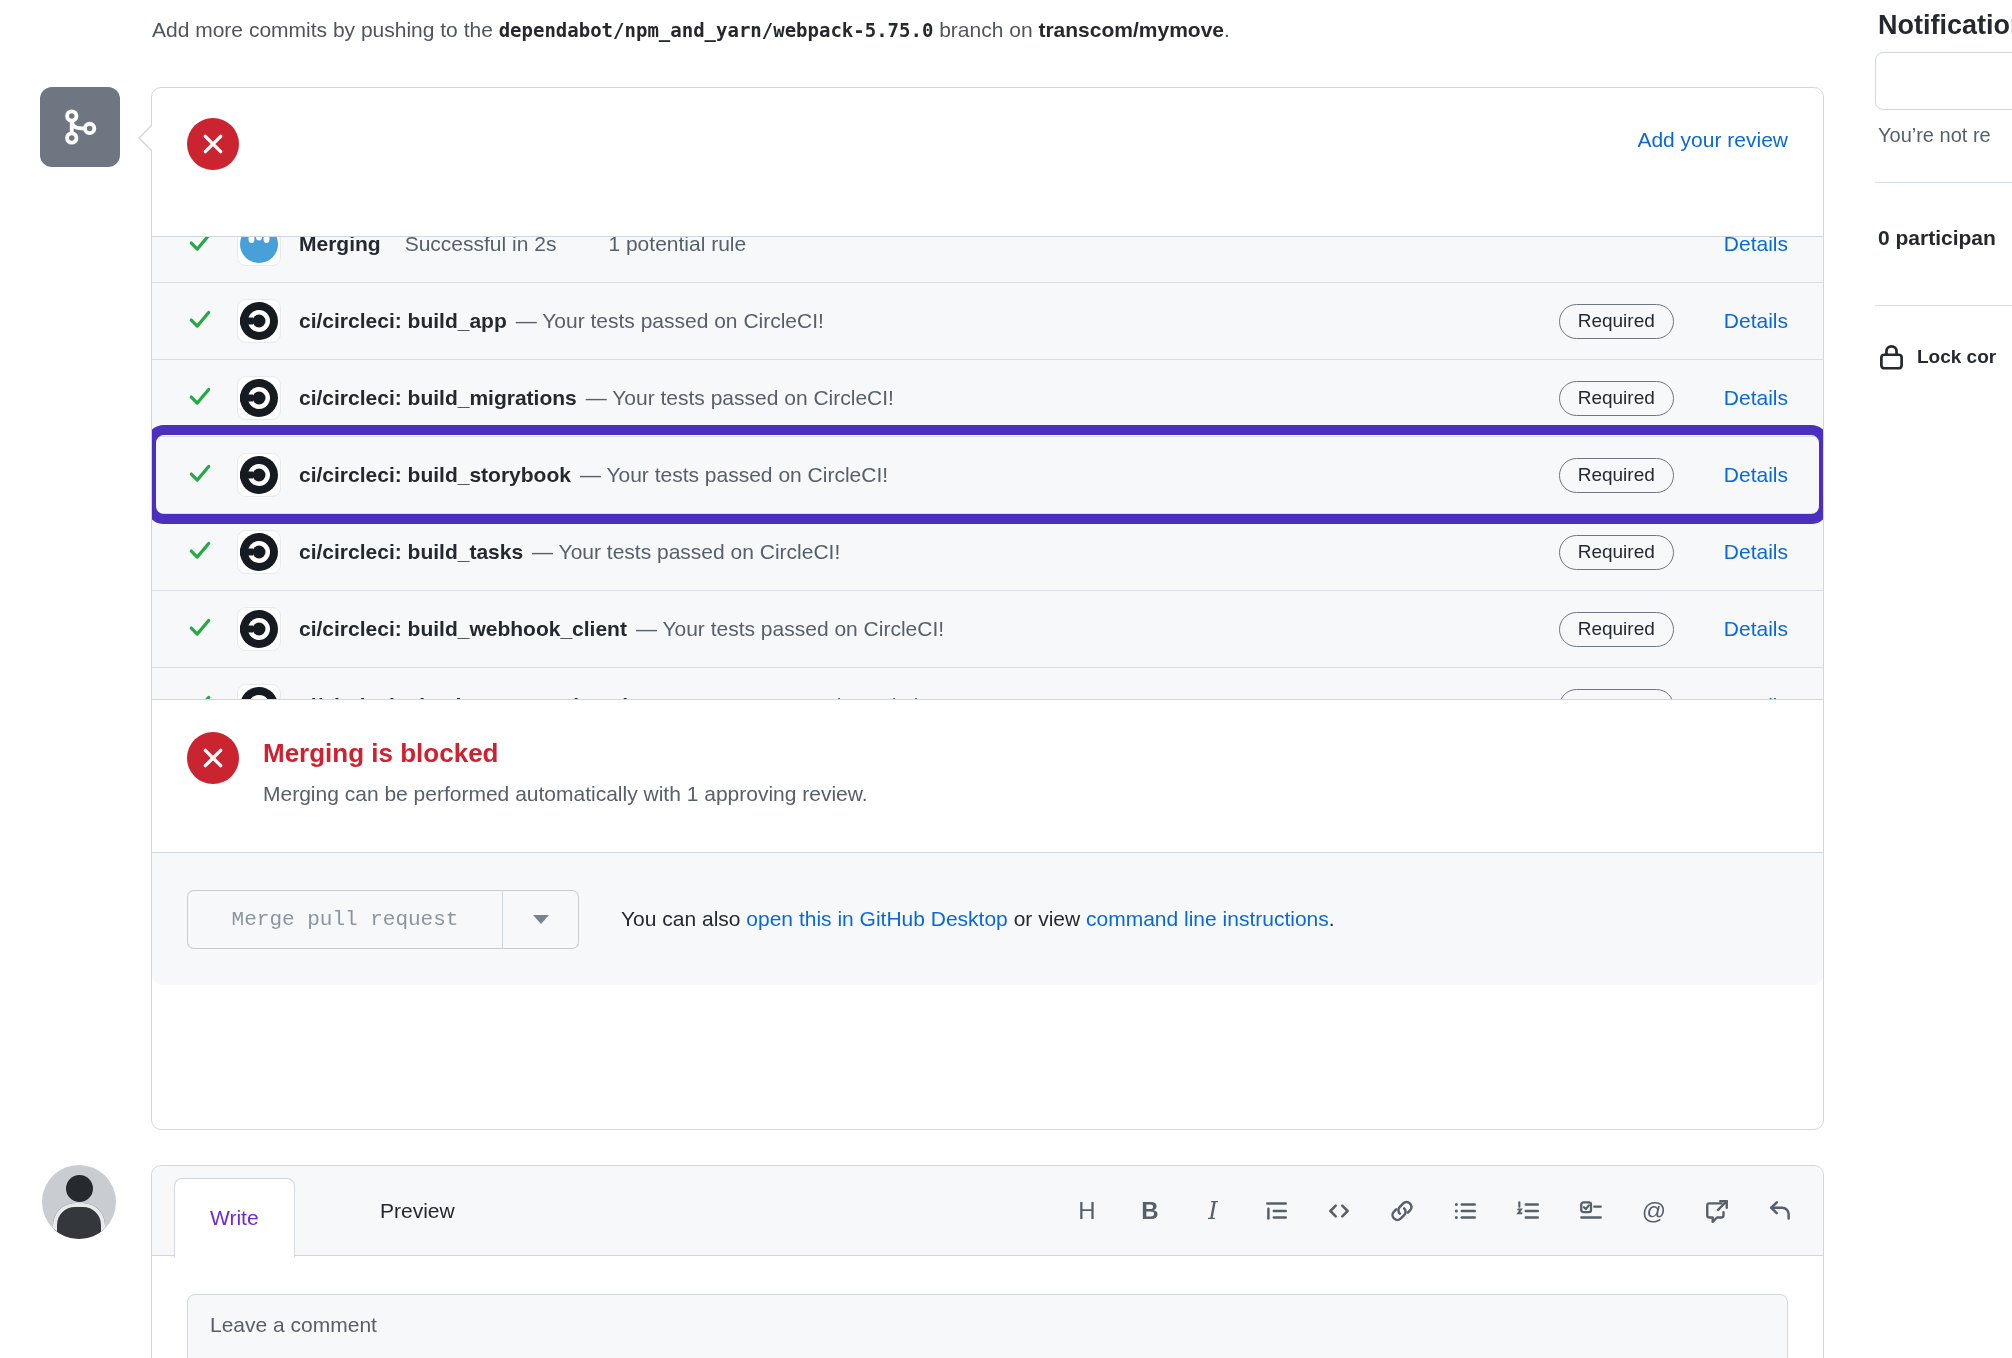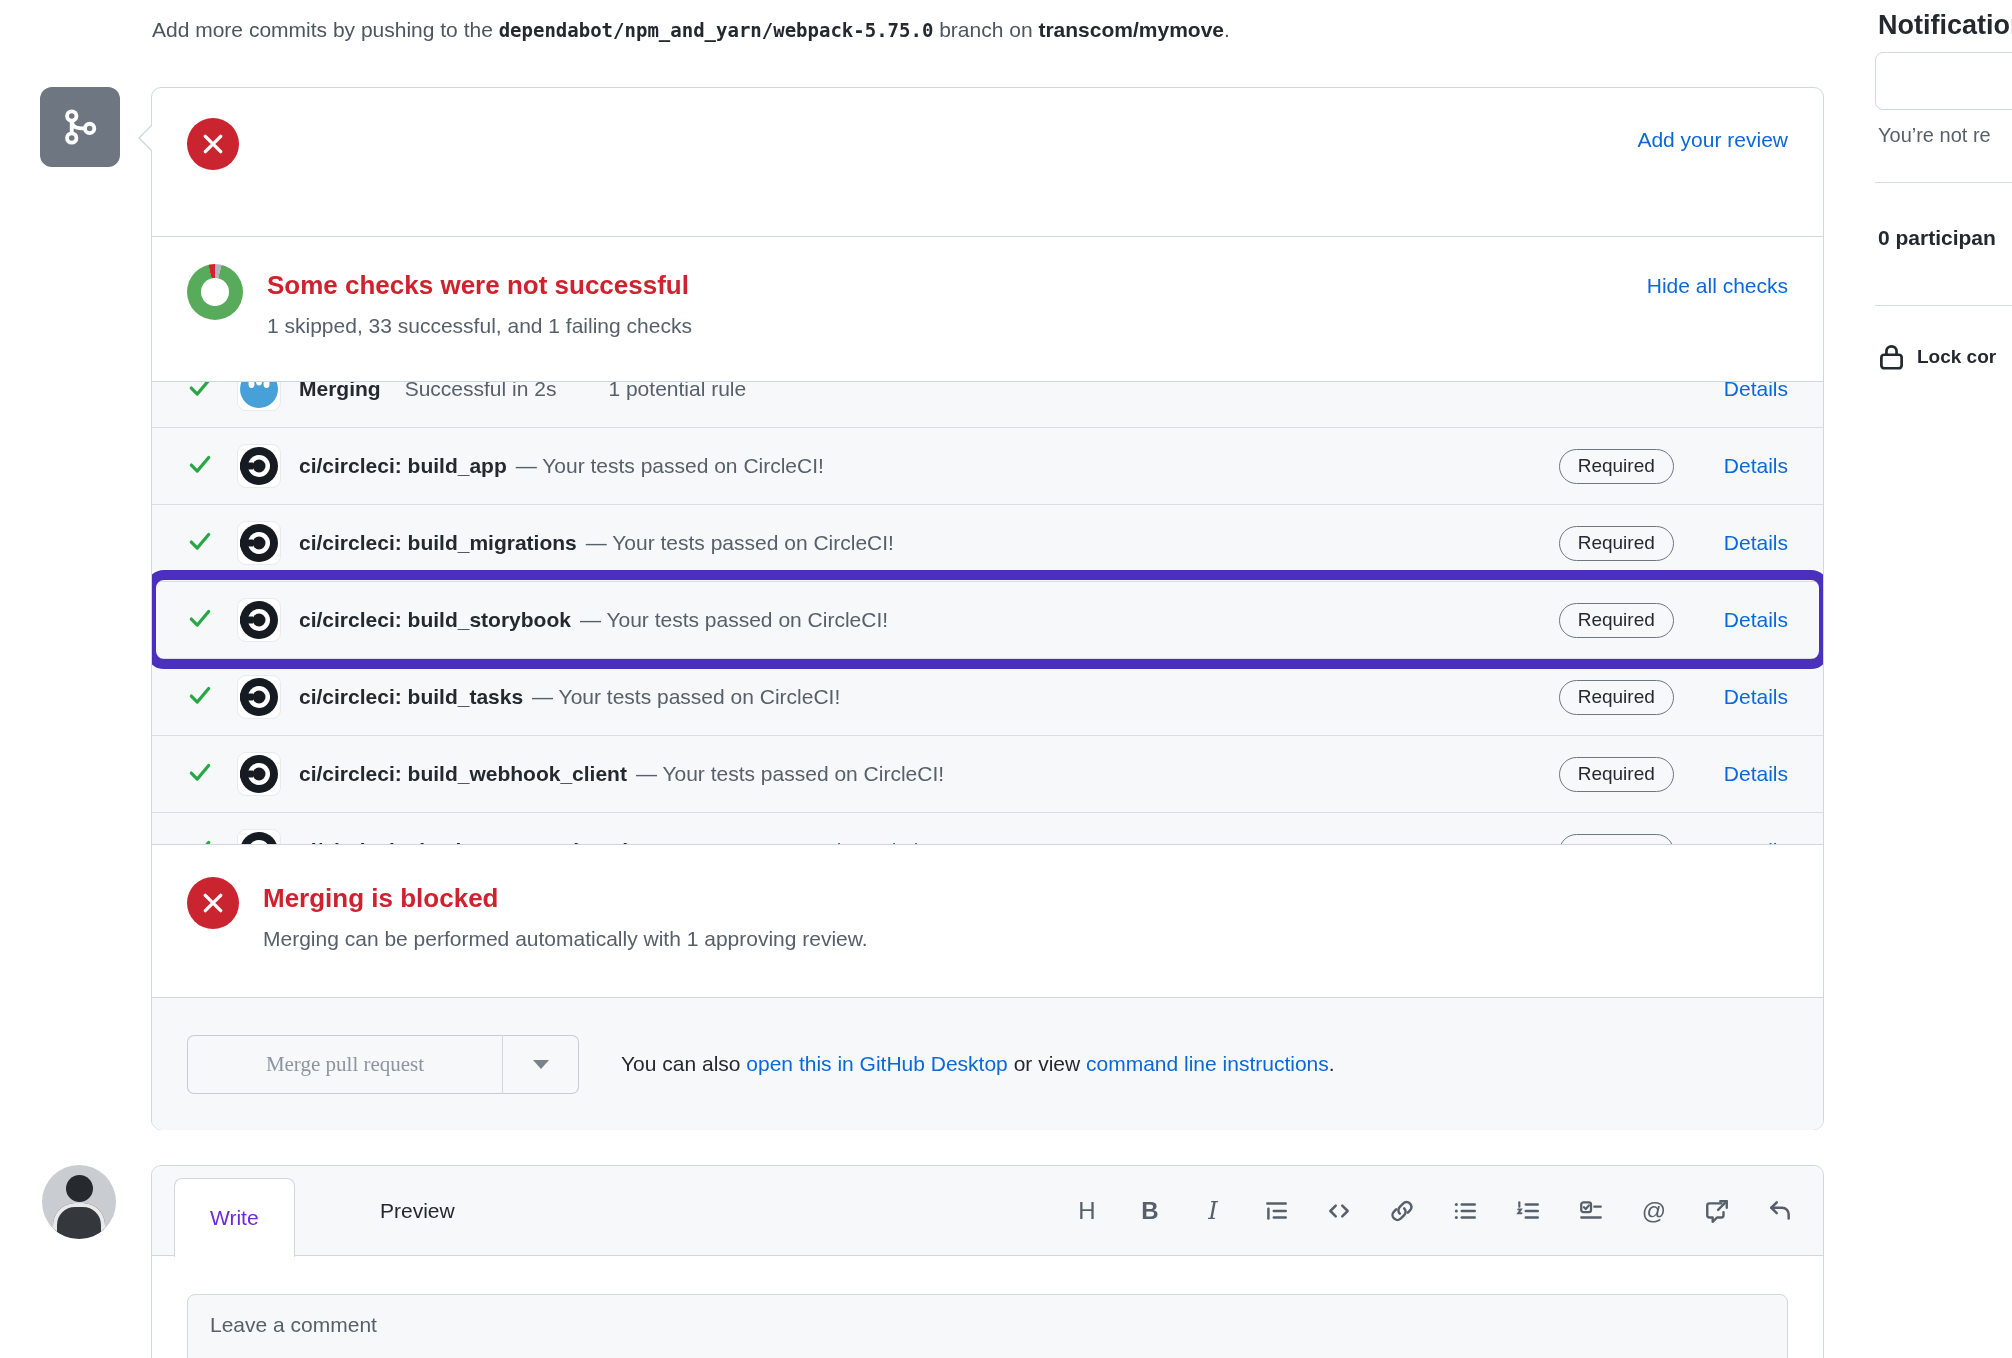--- a/index.html
+++ b/index.html
@@ -74,21 +74,21 @@
 
   
   .panel-footer {
     height:133px; border-top:1px solid #d0d7de; background:#f6f8fa;
     border-radius:0 0 10px 10px; display:flex; align-items:center; padding:0 35px;
   }
   .merge-btn-group { display:flex; }
   .merge-btn-main {
     width:315px; height:59px; background:#f6f8fa; border:1px solid rgba(27,31,36,0.2);
     border-right:none; border-radius:7px 0 0 7px; color:#8c959f; font-size:21px; font-weight:500;
-    display:flex; align-items:center; justify-content:center; font-family:Liberation Serif, serif;
+    display:flex; align-items:center; justify-content:center; font-family:Liberation Mono, monospace;
   }
   .merge-btn-dd {
     width:77px; height:59px; background:#f6f8fa; border:1px solid rgba(27,31,36,0.2);
     border-left:1px solid #d0d7de; border-radius:0 7px 7px 0;
     display:flex; align-items:center; justify-content:center;
   }
   .dd-caret { width:0; height:0; border-left:8px solid transparent; border-right:8px solid transparent; border-top:9px solid #7a828c; }
   .also-text { margin-left:42px; font-size:21px; color:#24292f; }
 
   
@@ -164,32 +164,20 @@
       <div class="xcircle">
         <svg width="22" height="22" viewBox="0 0 20 20" stroke="#fff" stroke-width="3" stroke-linecap="round">
           <path d="M3 3 L17 17"></path>
             <path d="M17 3 L3 17"></path>
         </svg>
       </div>
     </div>
     <a class="sec-action link">Add your review</a>
   </div>
 
-  <div class="status-section checks-header">
-    <div class="status-icon-col">
-      <div class="donut">
-          <div class="donut-hole"></div>
-        </div>
-    </div>
-    <div>
-      <div class="sec-title">Some checks were not successful</div>
-      <div class="sec-desc">1 skipped, 33 successful, and 1 failing checks</div>
-    </div>
-    <a class="sec-action link">Hide all checks</a>
-  </div>
 
   <div class="checks-list">
 
     <div class="check-row clipped-top">
       <span class="row-check">
         <svg width="26" height="26" viewBox="0 0 24 24" fill="none" stroke="#28a745" stroke-width="3" stroke-linecap="round" stroke-linejoin="round">
             <path d="M4 13 L9.5 18.5 L20 6"></path>
           </svg>
       </span>
       <span class="ci-avatar">

